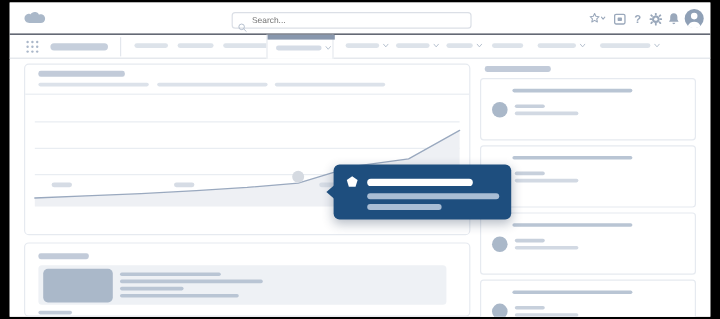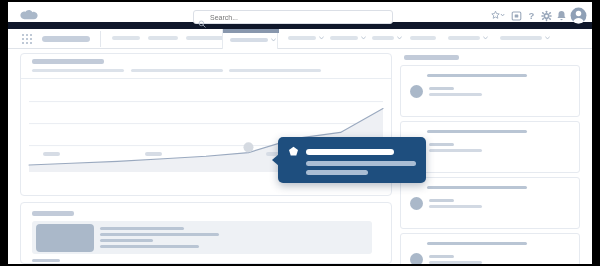--- a/index.html
+++ b/index.html
@@ -18,21 +18,21 @@
     width: 584px; height: 262px;
     background: #ffffff;
     overflow: hidden;
   }
 
   
   #global-header {
     position: absolute; left: 0; top: 0;
     width: 584px; height: 27px;
     background: #ffffff;
-    border-bottom: 7px solid #0f172a;
+    border-bottom: 1px solid #0f172a;
   }
 
   #cloud-logo {
     position: absolute; left: 10px; top: 7px;
     width: 24px; height: 14px;
   }
 
   #search-wrap {
     position: absolute; left: 185px; top: 8px;
     width: 200px; height: 14px;

